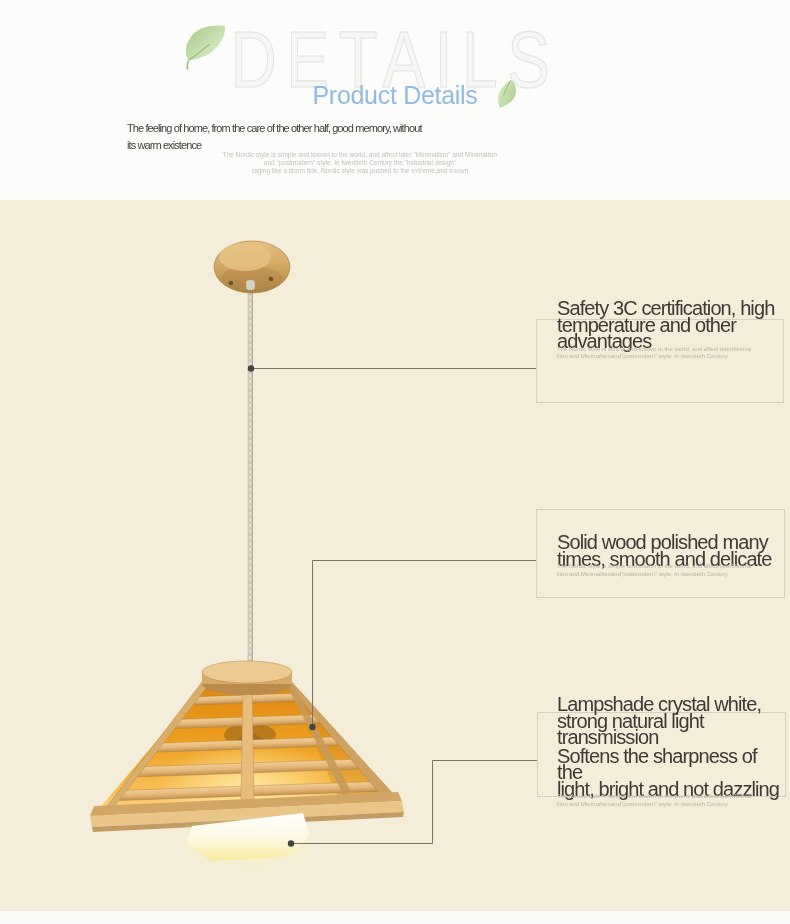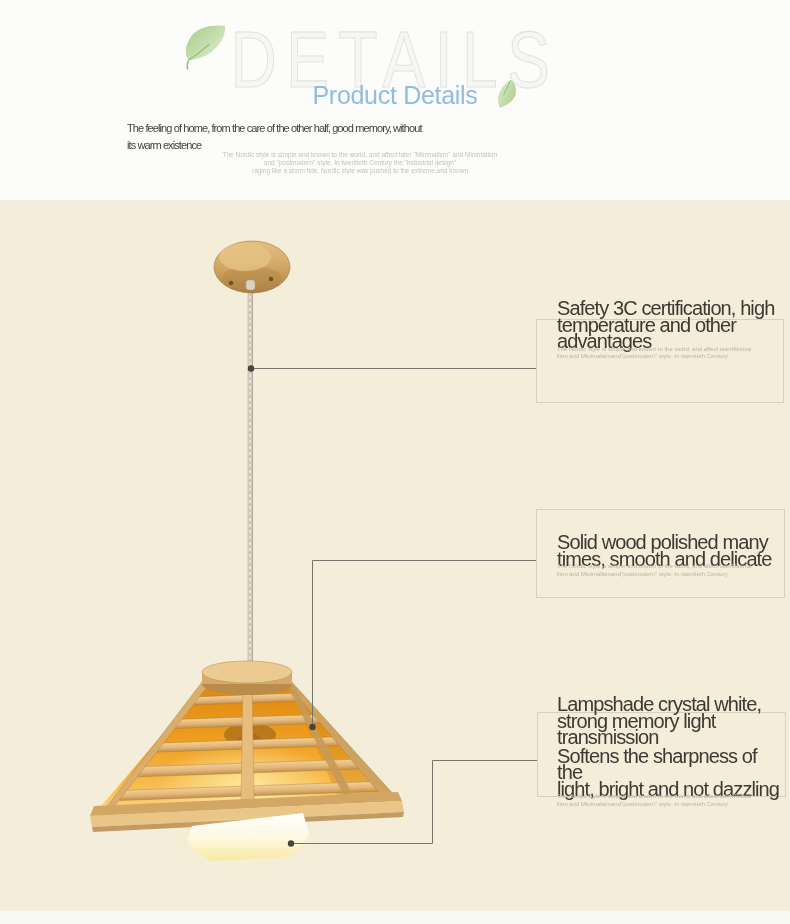--- a/index.html
+++ b/index.html
@@ -185,19 +185,19 @@
 lism and Minimalismand"postmodern" style. In twentieth Century</div>
 </div>
 <div class="co-text c2">
   <div class="co-h pre">Solid wood polished many
 times, smooth and delicate</div>
   <div class="co-fine pre">The Nordic style is simple and known to the world, and affect laterMinima
 lism and Minimalismand"postmodern" style. In twentieth Century</div>
 </div>
 <div class="co-text c3">
   <div class="co-h pre">Lampshade crystal white,
-strong memory light
+strong natural light
 transmission</div>
   <div class="co-h co-h2 pre">Softens the sharpness of the
 light, bright and not dazzling</div>
   <div class="co-fine pre">The Nordic style is simple and known to the world, and affect laterMinima
 lism and Minimalismand"postmodern" style. In twentieth Century</div>
 </div>
 
 </body></html>

